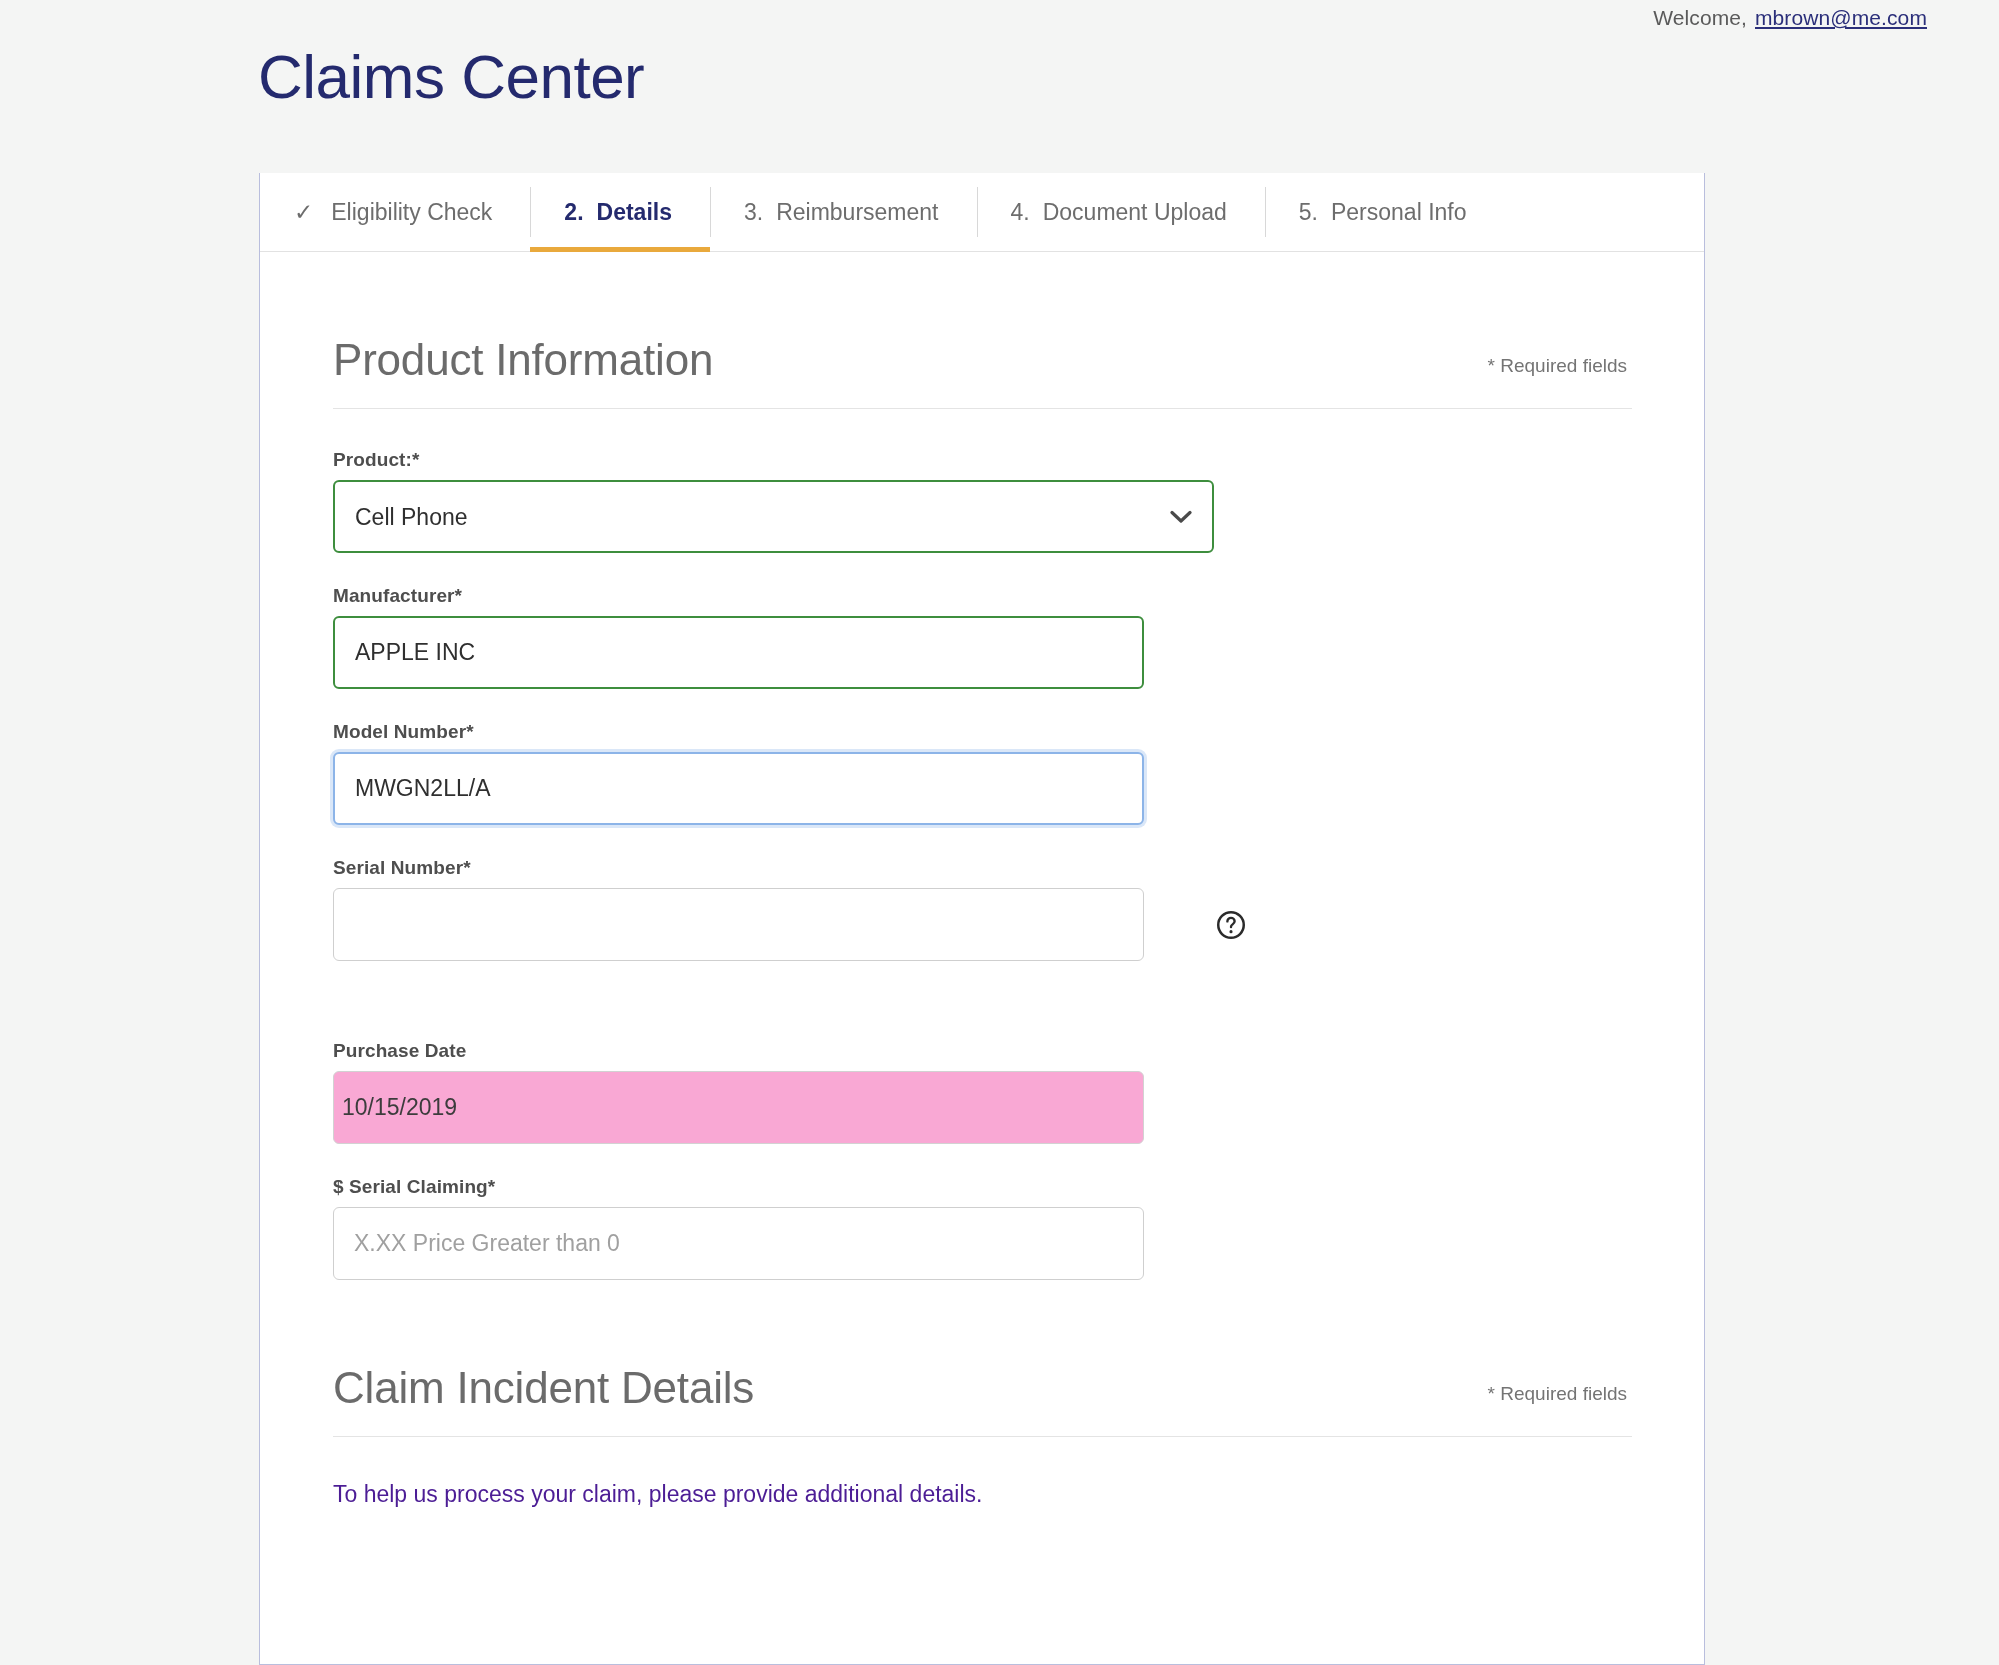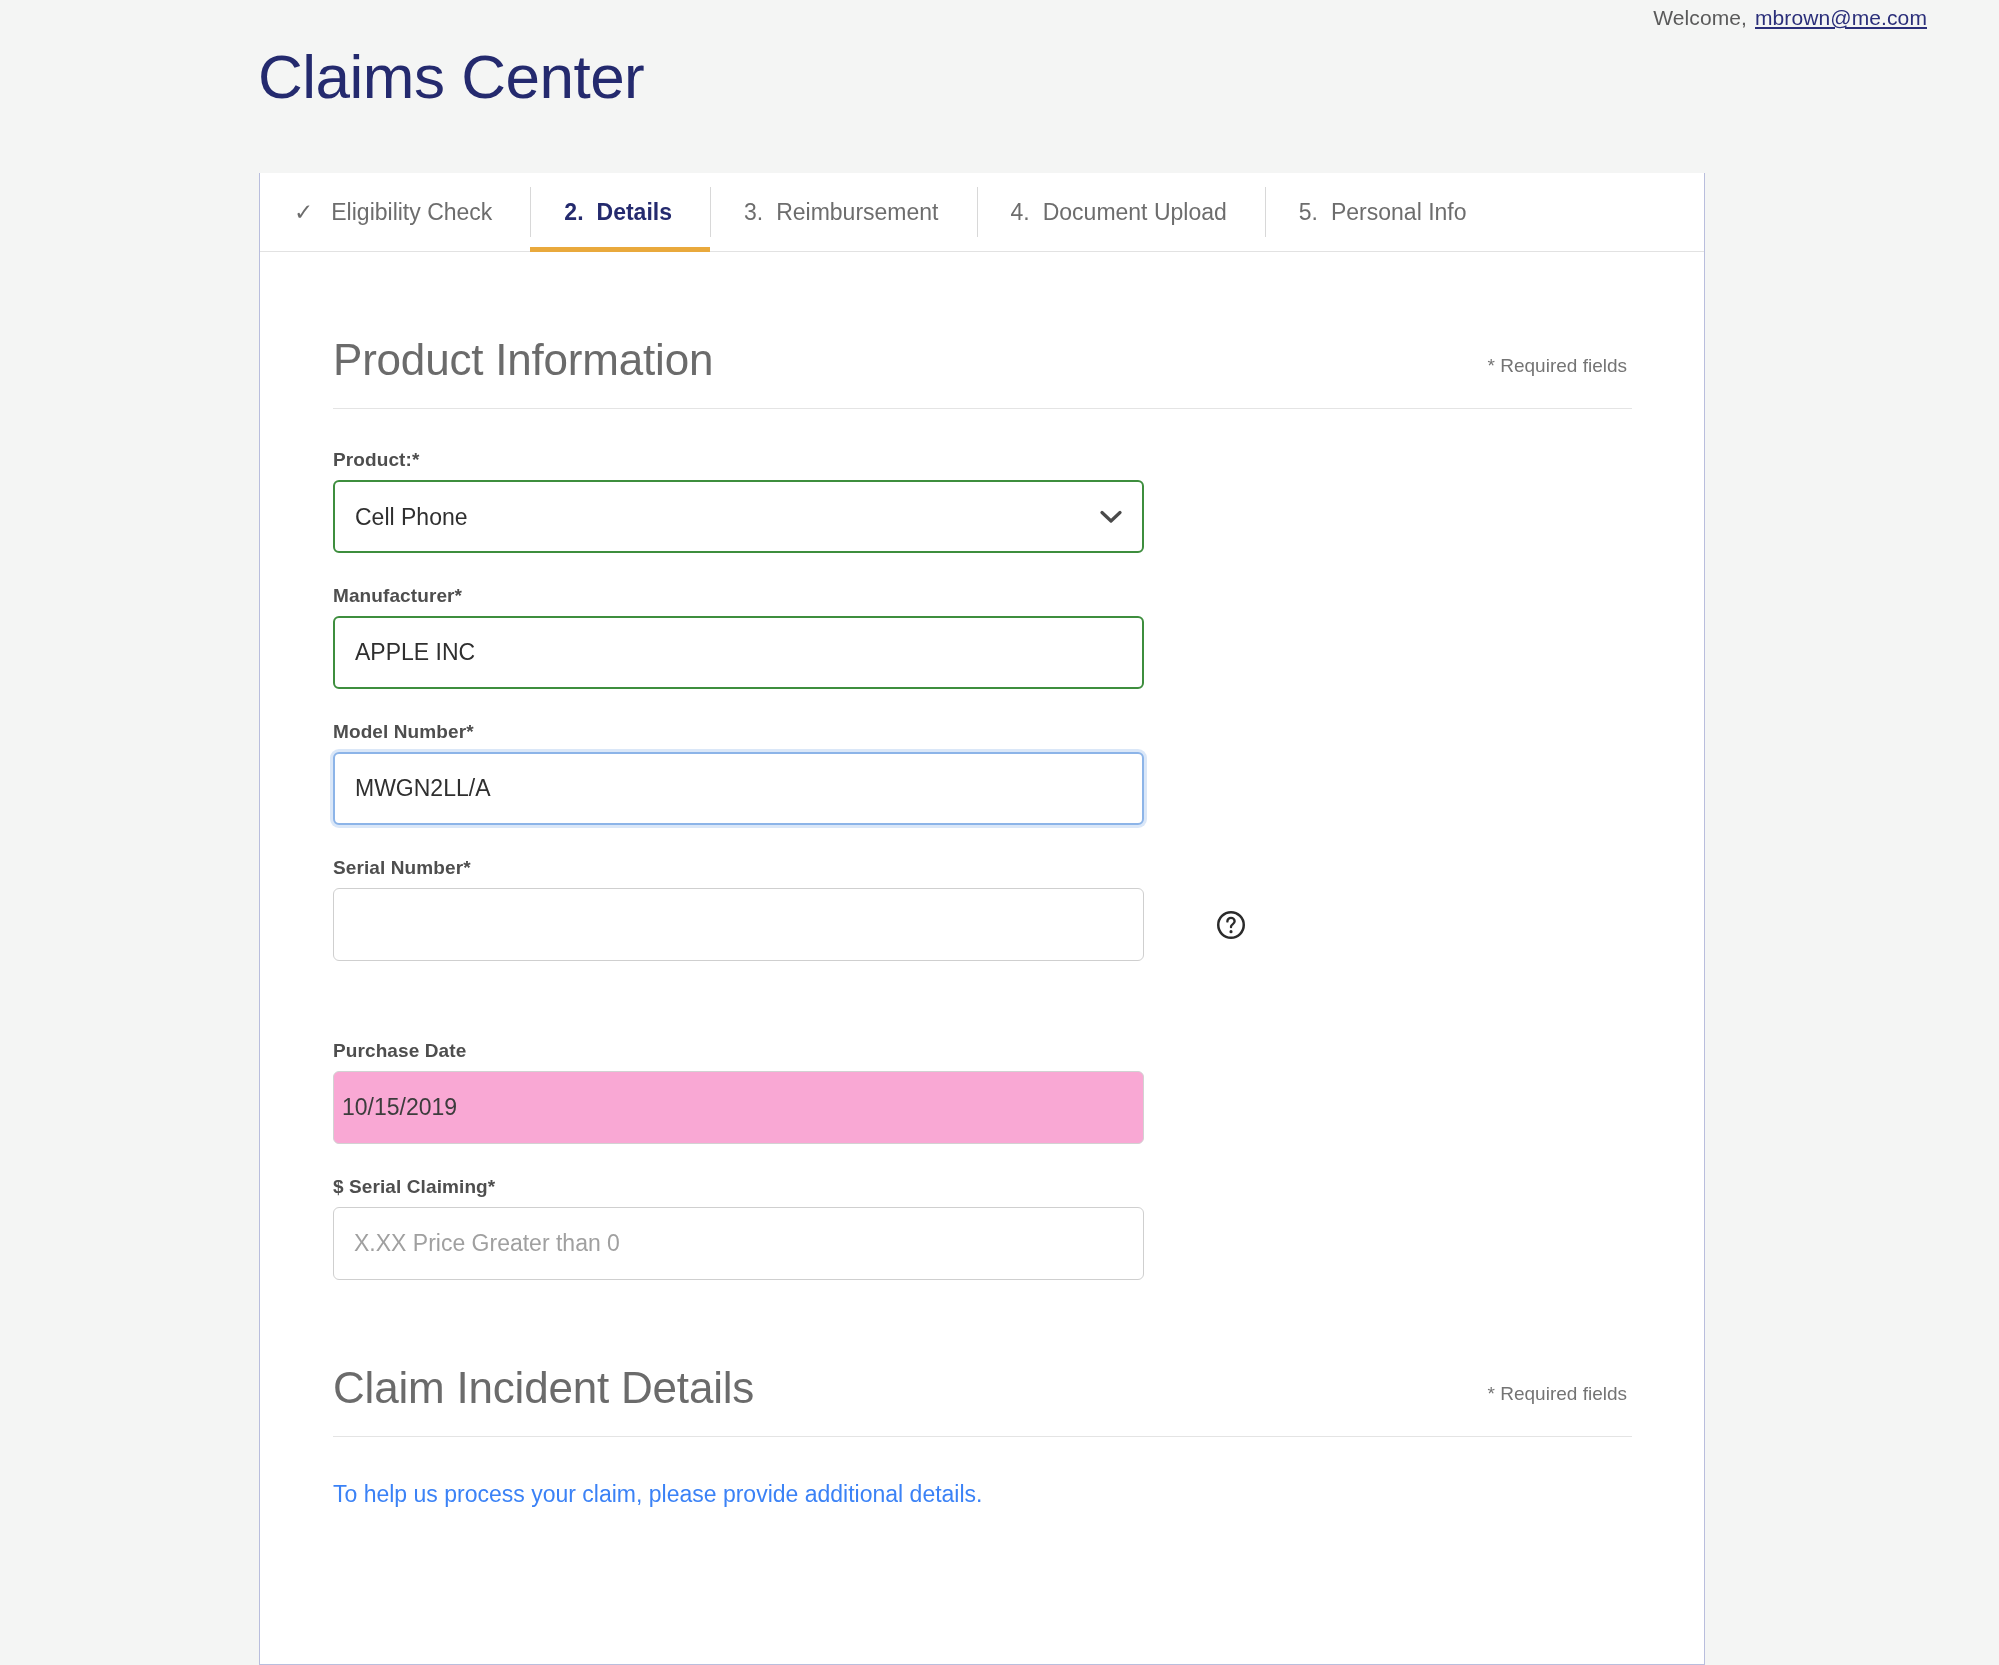--- a/index.html
+++ b/index.html
@@ -202,21 +202,21 @@
   .control.is-disabled {
     background: #f9a8d4;
     color: #3c3c3c;
     border: 1px solid #d2d2d2;
     padding-left: 8px;
   }
 
   
   .select-wrap {
     position: relative;
-    width: 811px;
+    width: 881px;
   }
   select.control {
     width: 100%;
     appearance: none;
     -webkit-appearance: none;
     -moz-appearance: none;
     padding-right: 60px;
     cursor: pointer;
   }
   .chevron-icon {
@@ -239,21 +239,21 @@
     color: #2b2b2b;
     cursor: pointer;
     flex: 0 0 auto;
   }
   .help-icon svg { display: block; width: 100%; height: 100%; }
 
   .gap-lg { height: 47px; }
 
   .trailing-note {
     font-size: 23px;
-    color: #3b82f6;
+    color: #4c1d95;
     padding: 0 73px;
     margin-top: 44px;
   }
 </style>
 </head>
 <body>
 
 <div class="welcome-bar">
   <span class="welcome-label">Welcome,</span>
   <a class="welcome-email" href="#">mbrown@me.com</a>

